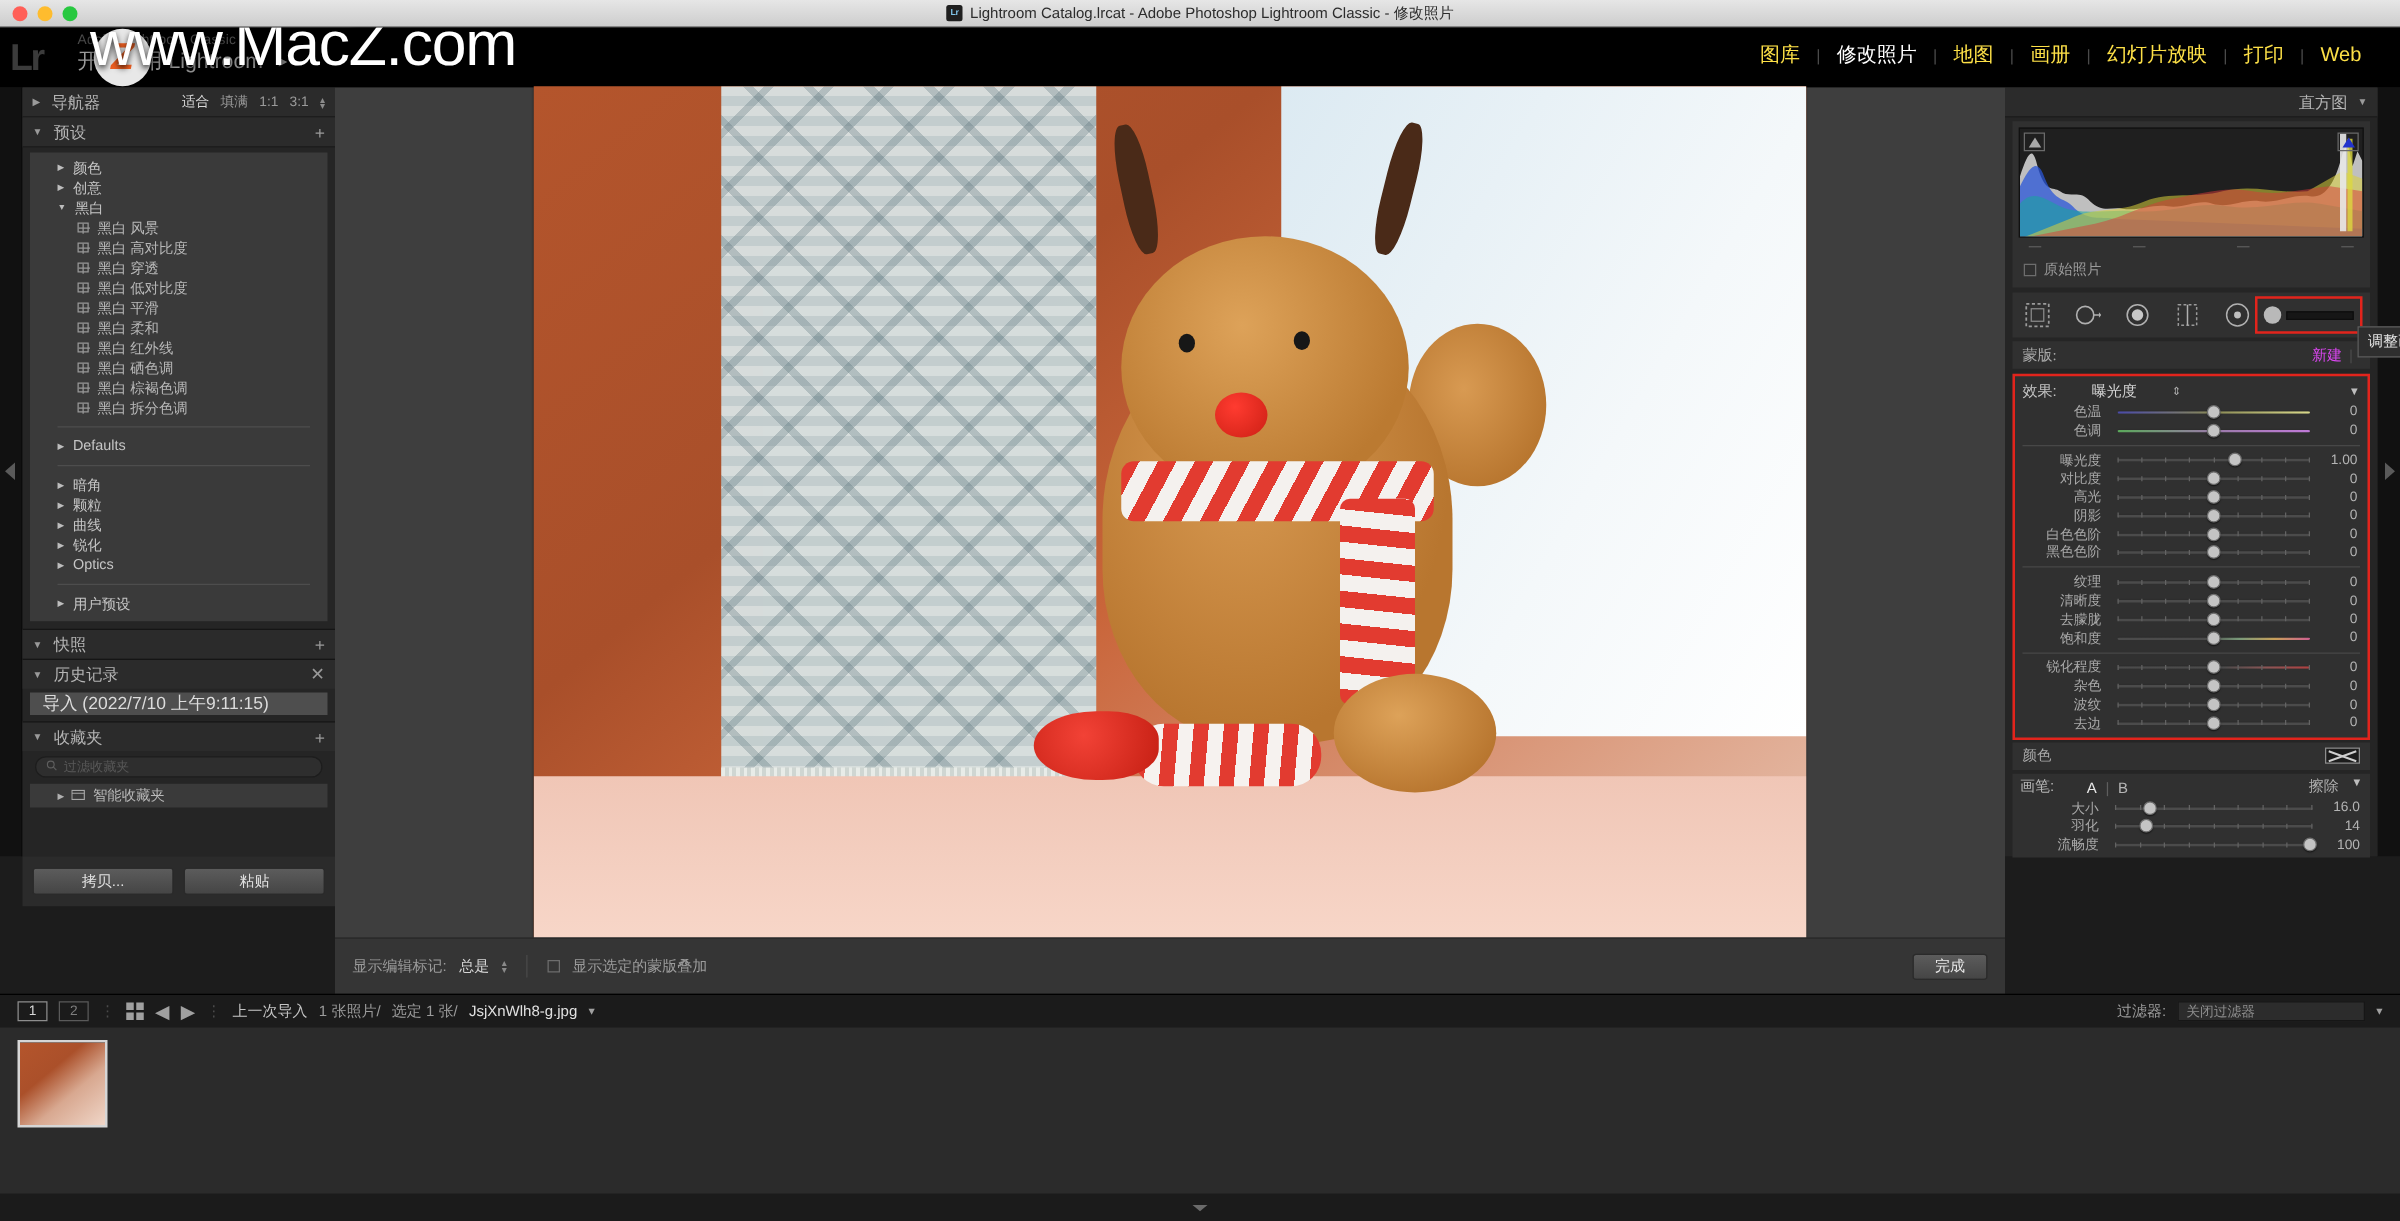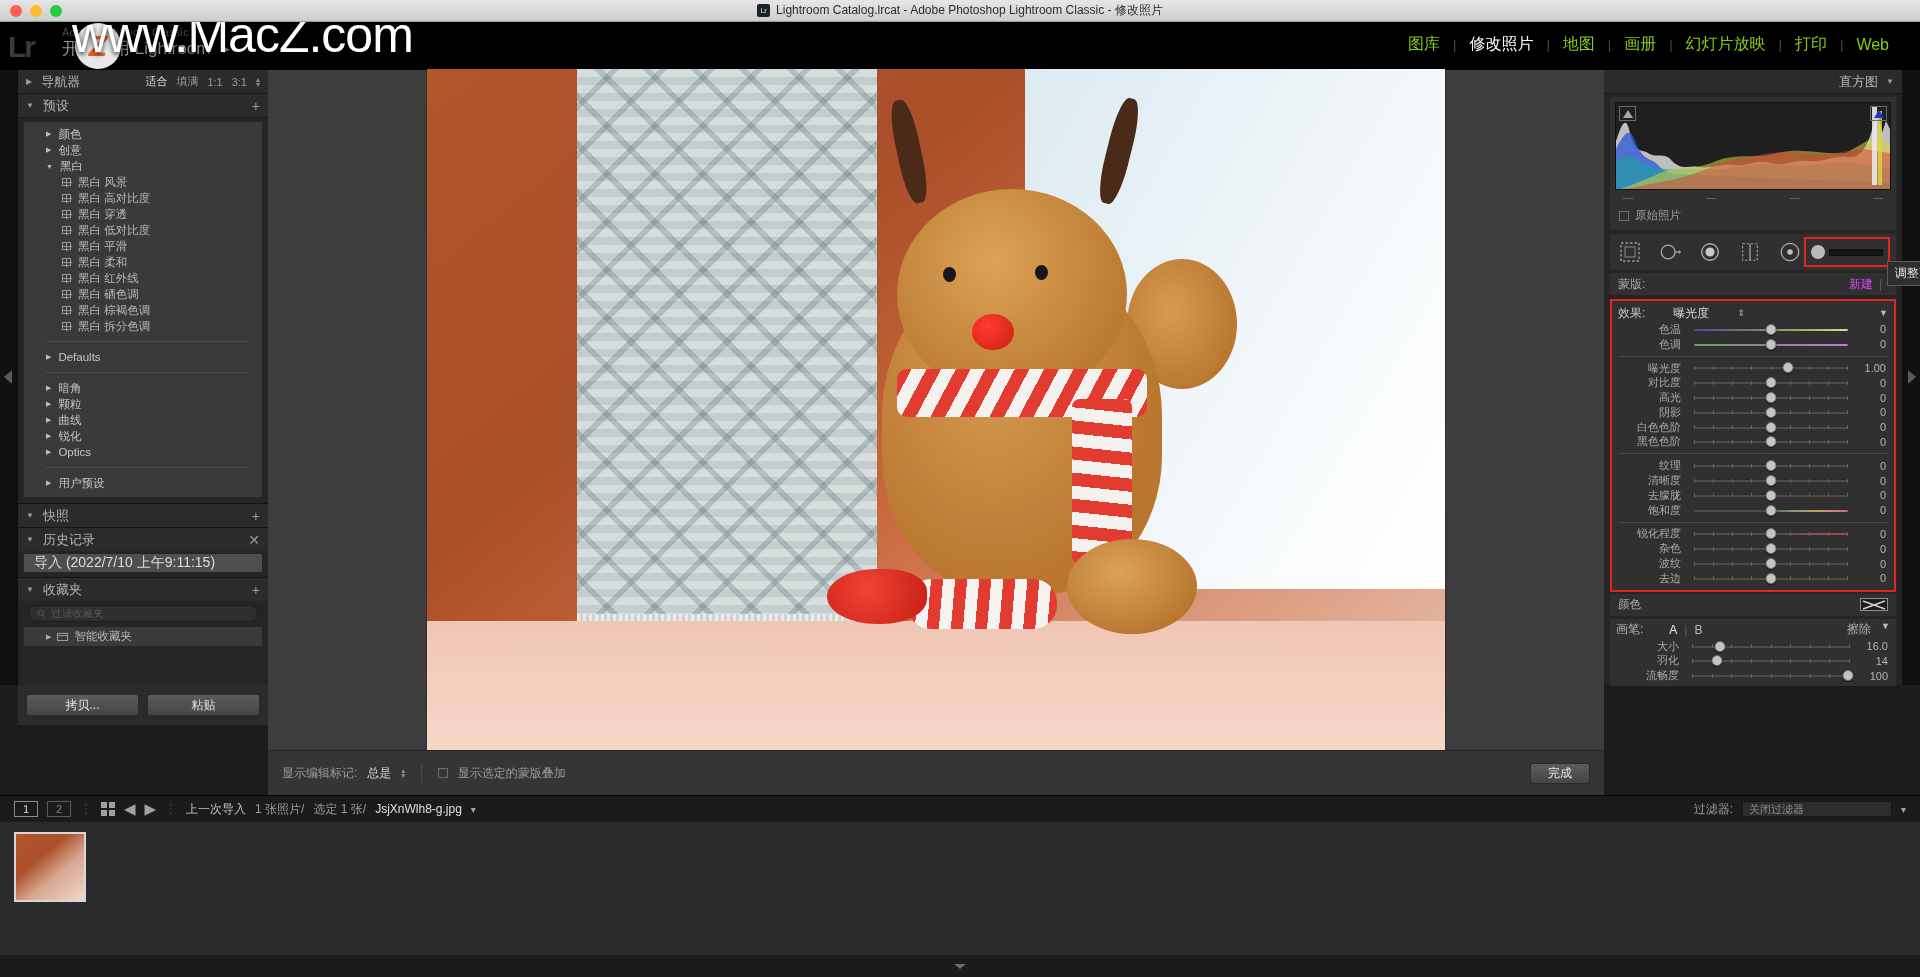--- a/index.html
+++ b/index.html
@@ -50,21 +50,21 @@
   .wm-badge {
     position: absolute; left: 75px; top: 1px; width: 46px; height: 46px;
     border-radius: 50%; background: #e8e8e8; display: flex; align-items: center;
     justify-content: center; font-size: 30px; font-weight: bold; color: #f06021;
     font-style: italic; box-shadow: 0 1px 4px rgba(0,0,0,.5);
   }
   .modulebar {
     position: absolute; right: 18px; top: 12px; display: flex; align-items: center;
     gap: 0; font-size: 16px;
   }
-  .mod { color: #84cc16; padding: 0 13px; cursor: pointer; }
+  .mod { color: #fde047; padding: 0 13px; cursor: pointer; }
   .mod.active { color: #fff; }
   .mod-sep { color: #4a4a4a; font-size: 13px; }
 
   
   .leftpanel {
     position: absolute; left: 18px; top: 70px; width: 250px; height: 615px;
     background: #252525;
   }
   .leftedge {
     position: absolute; left: 0; top: 70px; width: 18px; height: 615px;
@@ -188,21 +188,21 @@
   }
   .tool { width: 24px; height: 24px; display: flex; align-items: center; justify-content: center; }
   .brush-tool {
     position: absolute; right: 6px; top: 3px; width: 86px; height: 30px;
     border: 2px solid #e2241c; display: flex; align-items: center; padding: 0 5px; gap: 4px;
   }
   .brush-knob { width: 14px; height: 14px; border-radius: 50%; background: #b9b9b9; }
   .brush-line { flex: 1; height: 7px; background: #161616; border: 1px solid #0d0d0d; }
   .maskrow {
     margin: 3px 6px 0 6px; background: #303030; height: 22px; display: flex;
-    align-items: center; padding: 0 8px; font-size: 12px; color: #a9a9a9; position: relative;
+    align-items: center; padding: 0 8px; font-size: 12px; color: #a9a9a9; position: relative; font-family: Liberation Serif, serif;
   }
   .new-lbl { margin-left: auto; color: #d946ef; font-size: 12px; }
   .mask-pipe { color: #5a5a5a; margin: 0 6px; }
   .tooltip {
     position: absolute; right: -74px; top: -12px; background: #2e2e2e;
     border: 1px solid #5c5c5c; color: #e4e4e4; font-size: 12px;
     padding: 3px 7px; white-space: nowrap; z-index: 20;
   }
 
   .effectsbox {

